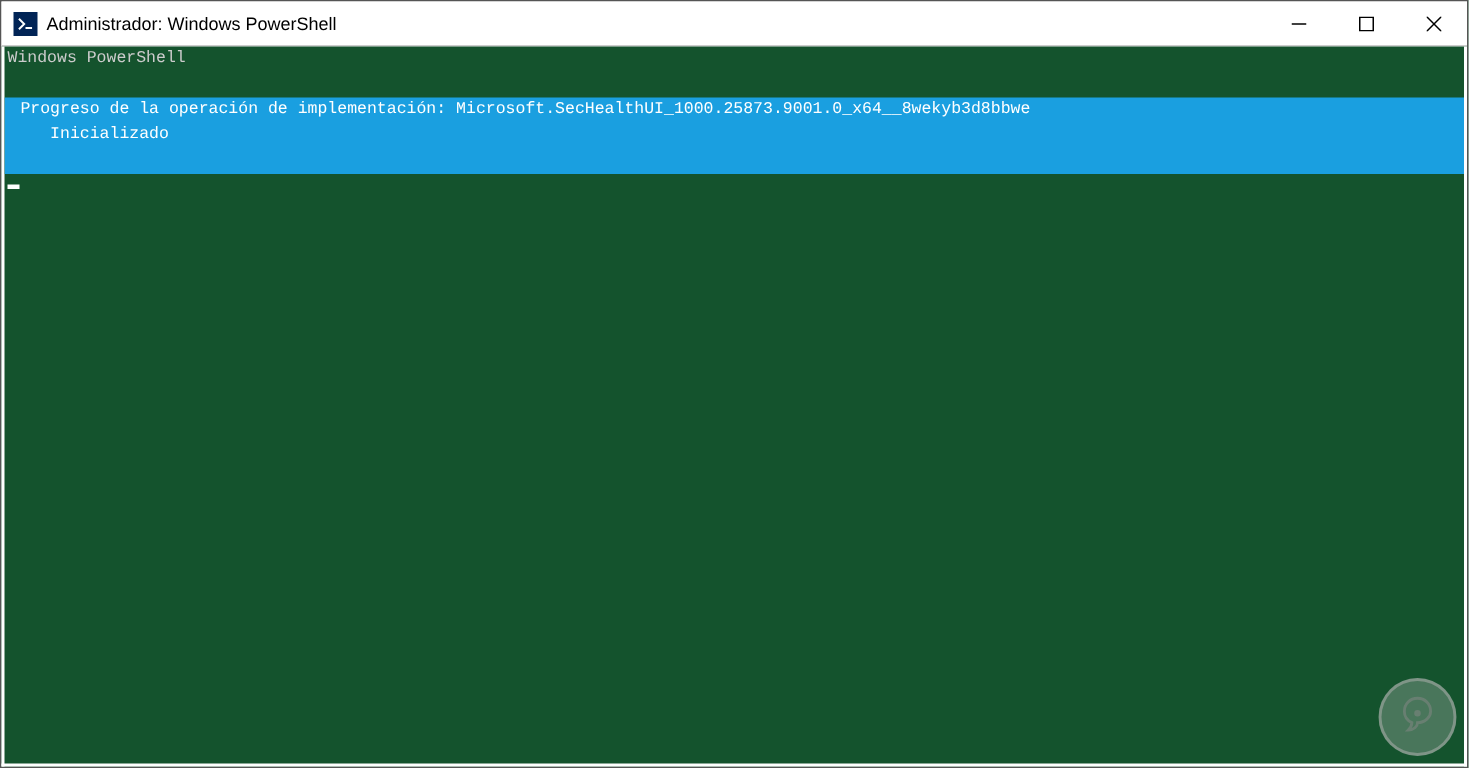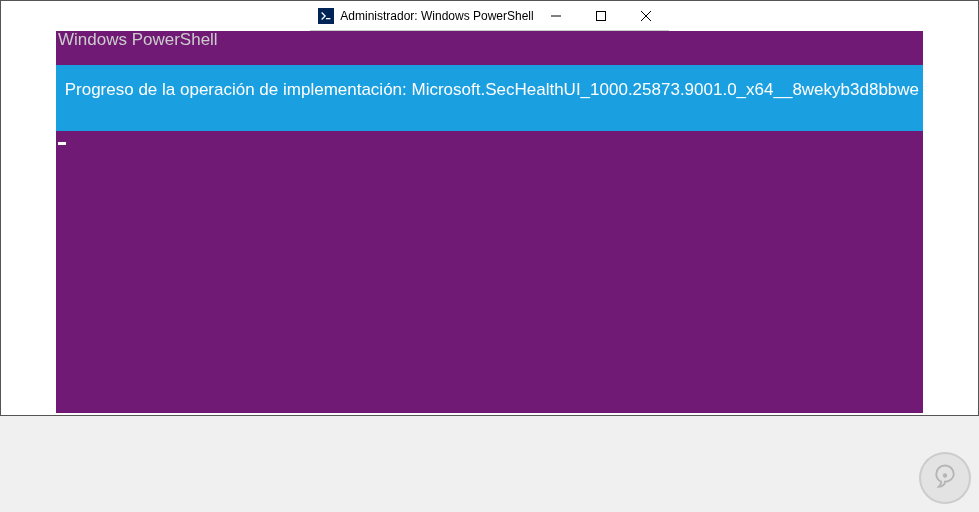--- a/index.html
+++ b/index.html
@@ -10,26 +10,25 @@
     body {
       width: 979px;
       height: 512px;
       background: #f0f0f0;
       font-family: 'Segoe UI', Tahoma, sans-serif;
       overflow: hidden;
       position: relative;
     }
     .window {
       width: 979px;
-      height: 416px;
+      height: 512px;
       background: #ffffff;
       border: 1px solid #555;
       display: flex;
       flex-direction: column;
-      align-items: center;
     }
     .titlebar {
       height: 30px;
       background: #ffffff;
       display: flex;
       align-items: center;
       border-bottom: 1px solid #ccc;
     }
     .titlebar-icon {
       width: 16px;
@@ -58,39 +57,39 @@
       height: 30px;
       display: flex;
       align-items: center;
       justify-content: center;
       font-size: 10px;
       color: #000;
       cursor: pointer;
     }
     .terminal {
       flex: 1;
-      background: #701a75;
+      background: #14532d;
       color: #cccccc;
-      font-family: Liberation Sans, sans-serif;
-      font-size: 17px;
+      font-family: Liberation Mono, monospace;
+      font-size: 11px;
       line-height: 17px;
       padding: 0;
       overflow: hidden;
       position: relative;
       border: 2px solid #fff;
       border-top: none;
     }
     .terminal-line {
       white-space: pre;
       padding: 0 2px;
     }
     .progress-bar {
       background: #1a9fe0;
       color: #ffffff;
-      padding: 16px 2px;
+      padding: 0 2px;
       margin-top: 17px;
     }
     .progress-bar .terminal-line {
       color: #ffffff;
     }
     .cursor {
       display: inline-block;
       width: 8px;
       height: 3px;
       background: #ffffff;
@@ -145,20 +144,21 @@
             <line x1="0" y1="0" x2="10" y2="10" stroke="#000" stroke-width="1"></line>
             <line x1="10" y1="0" x2="0" y2="10" stroke="#000" stroke-width="1"></line>
           </svg>
       </div>
     </div>
   </div>
   <div class="terminal">
     <div class="terminal-line">Windows PowerShell</div>
     <div class="progress-bar">
       <div class="terminal-line"> Progreso de la operación de implementación: Microsoft.SecHealthUI_1000.25873.9001.0_x64__8wekyb3d8bbwe</div>
+      <div class="terminal-line">    Inicializado</div>
       <div class="terminal-line"> </div>
     </div>
     <div><span class="cursor"></span></div>
   </div>
 </div>
 
 <div class="watermark">
   <svg viewBox="0 0 24 24" fill="none" stroke="#888" stroke-width="1.5">
     <path d="M12 2 C8 2 5 5 5 9 C5 12 7 14 9 15 C9 17 8 18 7 19 C10 19 12 17 12 15 C16 15 19 12 19 9 C19 5 16 2 12 2 Z"></path>
     <circle cx="12" cy="10" r="1" fill="#888"></circle>

